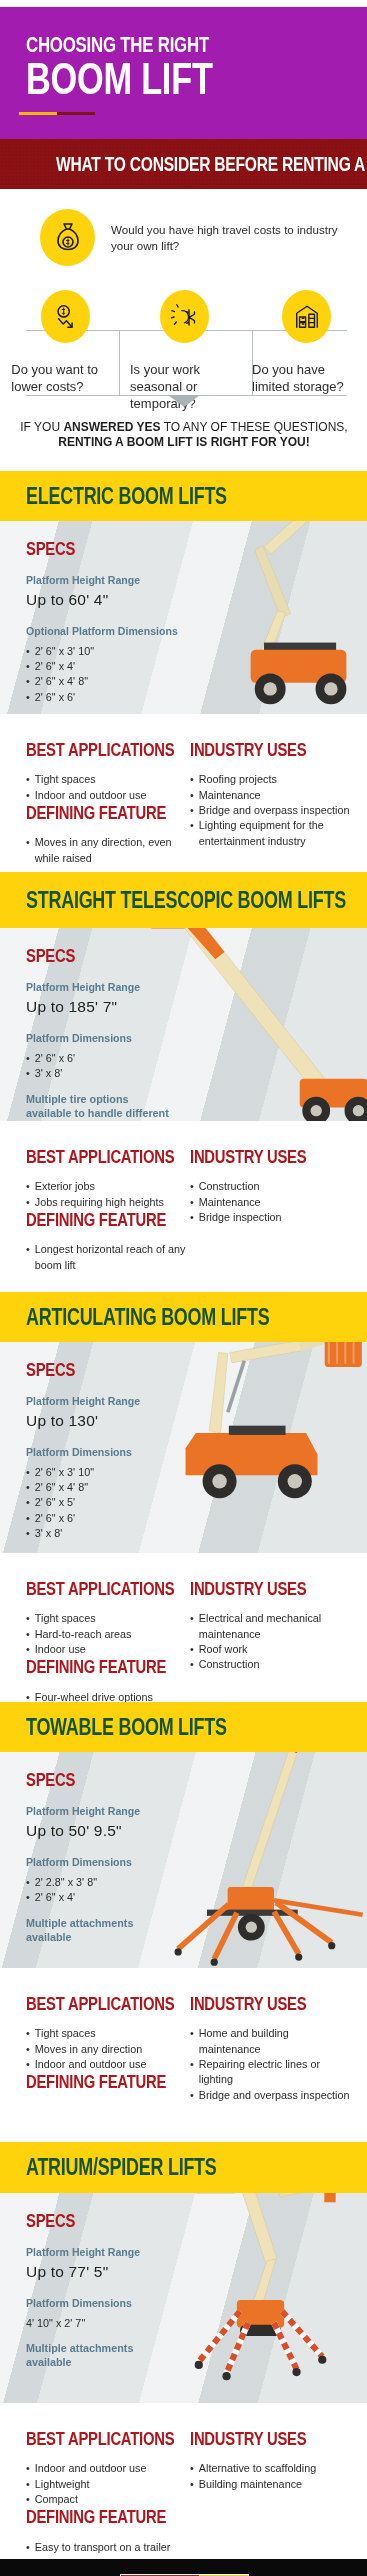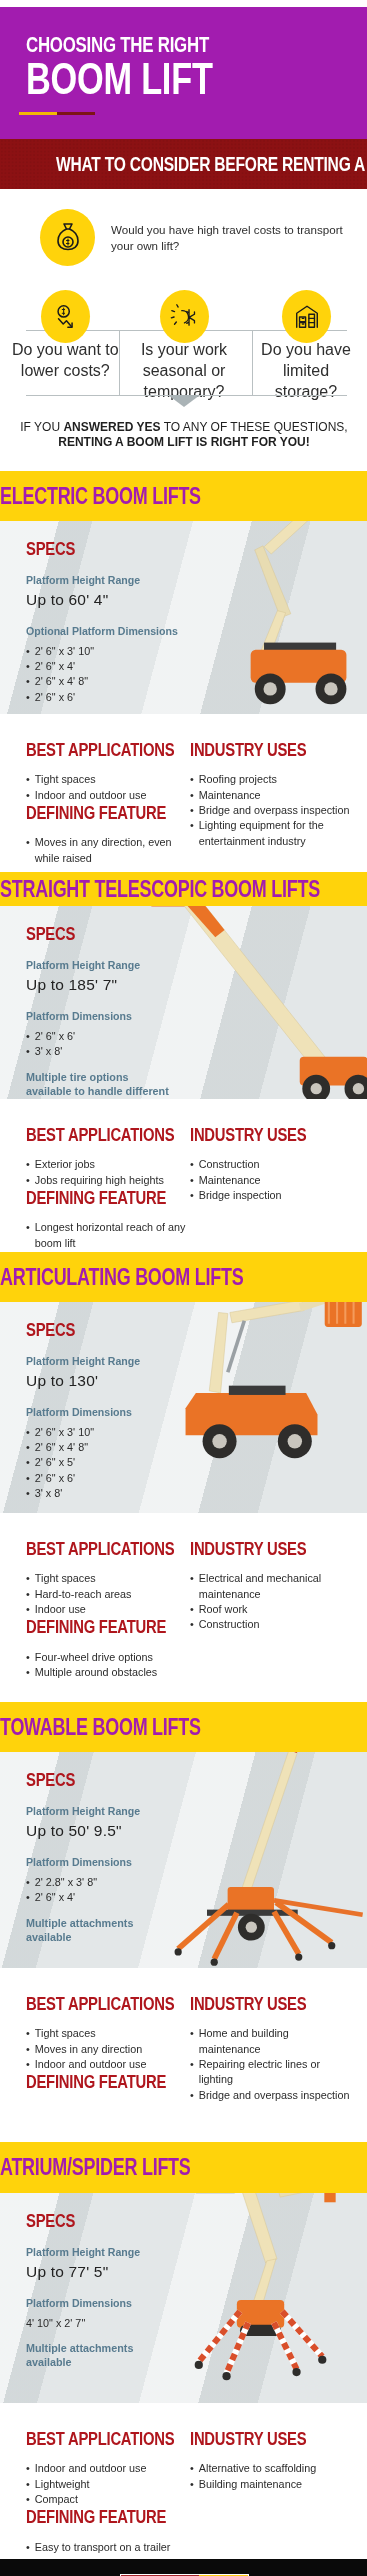--- a/index.html
+++ b/index.html
@@ -23,29 +23,29 @@
           background-size:3.6px 3.6px;text-align:center;}
   .banner h2{margin:0;line-height:50px;font-size:20px;color:#fff;}
   
   .questions{top:190px;left:0;width:368px;height:282px;background:#fff;}
   .ellipse{border-radius:50%;background:#ffd30b;display:flex;align-items:center;justify-content:center;}
   .q-main-icon{left:40px;top:19px;width:55px;height:57px;}
   .q-main-text{left:111px;top:32px;width:242px;font-size:11.6px;line-height:1.4;color:#2e2e2e;}
   .hline{left:26px;width:321px;height:1px;background:#b9c0c2;}
   .vline{top:140px;width:1px;height:65px;background:#b9c0c2;}
   .qcol-icon{top:100px;width:49px;height:53px;}
-  .qcol-text{top:150px;width:108px;text-align:center;font-size:16px;line-height:1.3;color:#2e2e2e;}
+  .qcol-text{top:172px;width:108px;font-size:13px;line-height:1.3;color:#2e2e2e;}
   .tri{left:168px;top:205px;width:0;height:0;border-left:16px solid transparent;
        border-right:16px solid transparent;border-top:12.4px solid #aab3b6;}
   .concl{left:0;top:230px;width:368px;text-align:center;font-size:12px;color:#1f1f1f;line-height:1.22;}
   .concl b{font-weight:700;}
   
   .lift{left:0;width:368px;background:#fff;}
   .band{position:relative;width:368px;background:#ffd30b;display:flex;align-items:center;z-index:2;}
-  .band h2{margin:0;font-size:23px;color:#a21caf;line-height:1;}
+  .band h2{margin:0;padding-left:26px;font-size:23px;color:#14532d;line-height:1;}
   .photo{position:relative;width:368px;background:
      linear-gradient(105deg,rgba(255,255,255,.55) 0 14%,rgba(170,180,183,.28) 14% 22%,transparent 22% 46%,
      rgba(255,255,255,.5) 46% 60%,rgba(160,170,172,.22) 60% 74%,transparent 74%),#e3e7e8;z-index:1;}
   .specs{position:absolute;left:26px;top:17.5px;width:170px;z-index:3;}
   .red-h{font-size:19px;color:#af161d;line-height:1;margin:0;}
   .spec-label{margin-top:16.5px;font-size:10.6px;font-weight:700;color:#587b8f;line-height:1.25;}
   .spec-big{margin-top:3.6px;font-size:15.5px;font-weight:400;color:#222;letter-spacing:0.2px;}
   ul.blist{list-style:none;margin:5.2px 0 0 0;padding:0;}
   ul.blist li{position:relative;padding-left:8.8px;font-size:10.8px;line-height:1.42;color:#2b2b2b;}
   ul.blist li::before{content:"•";position:absolute;left:0;color:#2b2b2b;}
@@ -85,21 +85,21 @@
 
   <section class="abs questions">
     <div class="abs ellipse q-main-icon">
       <svg width="30" height="32" viewBox="0 0 60 64" fill="none" stroke="#1b1b1b" stroke-width="3.2" stroke-linecap="round" stroke-linejoin="round">
         <path d="M22 4 h16 l-5 10 h-6 z"></path>
         <path d="M27 14 c-12 5 -17 15 -17 24 c0 11 9 17 20 17 s20 -6 20 -17 c0 -9 -5 -19 -17 -24"></path>
         <circle cx="30" cy="40" r="10"></circle>
         <path d="M30 34 v12 M27 37 h5 M27 43 h5" stroke-width="2.2"></path>
       </svg>
     </div>
-    <div class="abs q-main-text">Would you have high travel costs to transport your own lift?</div>
+    <div class="abs q-main-text">Would you have high travel costs to industry your own lift?</div>
 
     <div class="abs hline" style="top:140px"></div>
     <div class="abs vline" style="left:119px"></div>
     <div class="abs vline" style="left:252px"></div>
 
     <div class="abs ellipse qcol-icon" style="left:41px">
       <svg width="28" height="28" viewBox="0 0 60 60" fill="none" stroke="#1b1b1b" stroke-width="3.2" stroke-linecap="round" stroke-linejoin="round">
         <circle cx="25" cy="18" r="12"></circle>
         <path d="M25 11 v14 M22 14 h5 M22 22 h5" stroke-width="2.2"></path>
         <path d="M14 34 l10 11 l7 -7 l11 13"></path>
@@ -189,21 +189,21 @@
             <li>Roofing projects</li>
             <li>Maintenance</li>
             <li>Bridge and overpass inspection</li>
             <li>Lighting equipment for the entertainment industry</li>
           </ul>
       </div>
     </div>
   </section>
 
   <section class="abs lift" style="top:872px;height:400px">
-    <div class="band" style="height:34px">
+    <div class="band" style="height:56px">
       <h2><span class="cond">STRAIGHT TELESCOPIC BOOM LIFTS</span></h2>
     </div>
     <div class="photo" style="height:193px">
       <svg class="machine" style="right:0;top:-48px" width="222" height="242" viewBox="0 0 430 470">
         <rect x="6" y="34" width="86" height="60" rx="6" fill="#ea7326"></rect>
         <path d="M14 40 v48 M32 40 v48 M50 40 v48 M68 40 v48 M84 40 v48" stroke="#f49b5b" stroke-width="4"></path>
         <polygon points="90,62 372,418 346,436 68,86" fill="#efe2b8" stroke="#d8c795"></polygon>
         <polygon points="90,62 152,140 134,154 72,84" fill="#ea7326"></polygon>
         <rect x="298" y="386" width="132" height="56" rx="8" fill="#ea7326"></rect>
         <circle cx="330" cy="448" r="27" fill="#2e2d2b"></circle>
@@ -242,21 +242,21 @@
         <h3 class="red-h"><span class="cond">INDUSTRY USES</span></h3>
         <ul class="blist">
             <li>Construction</li>
             <li>Maintenance</li>
             <li>Bridge inspection</li>
           </ul>
       </div>
     </div>
   </section>
 
-  <section class="abs lift" style="top:1252px;height:430px">
+  <section class="abs lift" style="top:1292px;height:430px">
     <div class="band" style="height:50px">
       <h2><span class="cond">ARTICULATING BOOM LIFTS</span></h2>
     </div>
     <div class="photo" style="height:211px">
       <svg class="machine" style="right:0;top:-33px" width="201" height="222" viewBox="0 0 390 430">
         <polygon points="122,84 262,60 266,80 126,104" fill="#efe2b8" stroke="#d8c795"></polygon>
         <polygon points="256,66 312,50 316,64 260,82" fill="#e8dcb2"></polygon>
         <rect x="306" y="30" width="72" height="82" rx="6" fill="#ea7326"></rect>
         <path d="M314 36 v70 M330 36 v70 M346 36 v70 M362 36 v70" stroke="#f49b5b" stroke-width="4"></path>
         <polygon points="118,86 104,240 82,236 100,84" fill="#efe2b8" stroke="#d8c795"></polygon>

